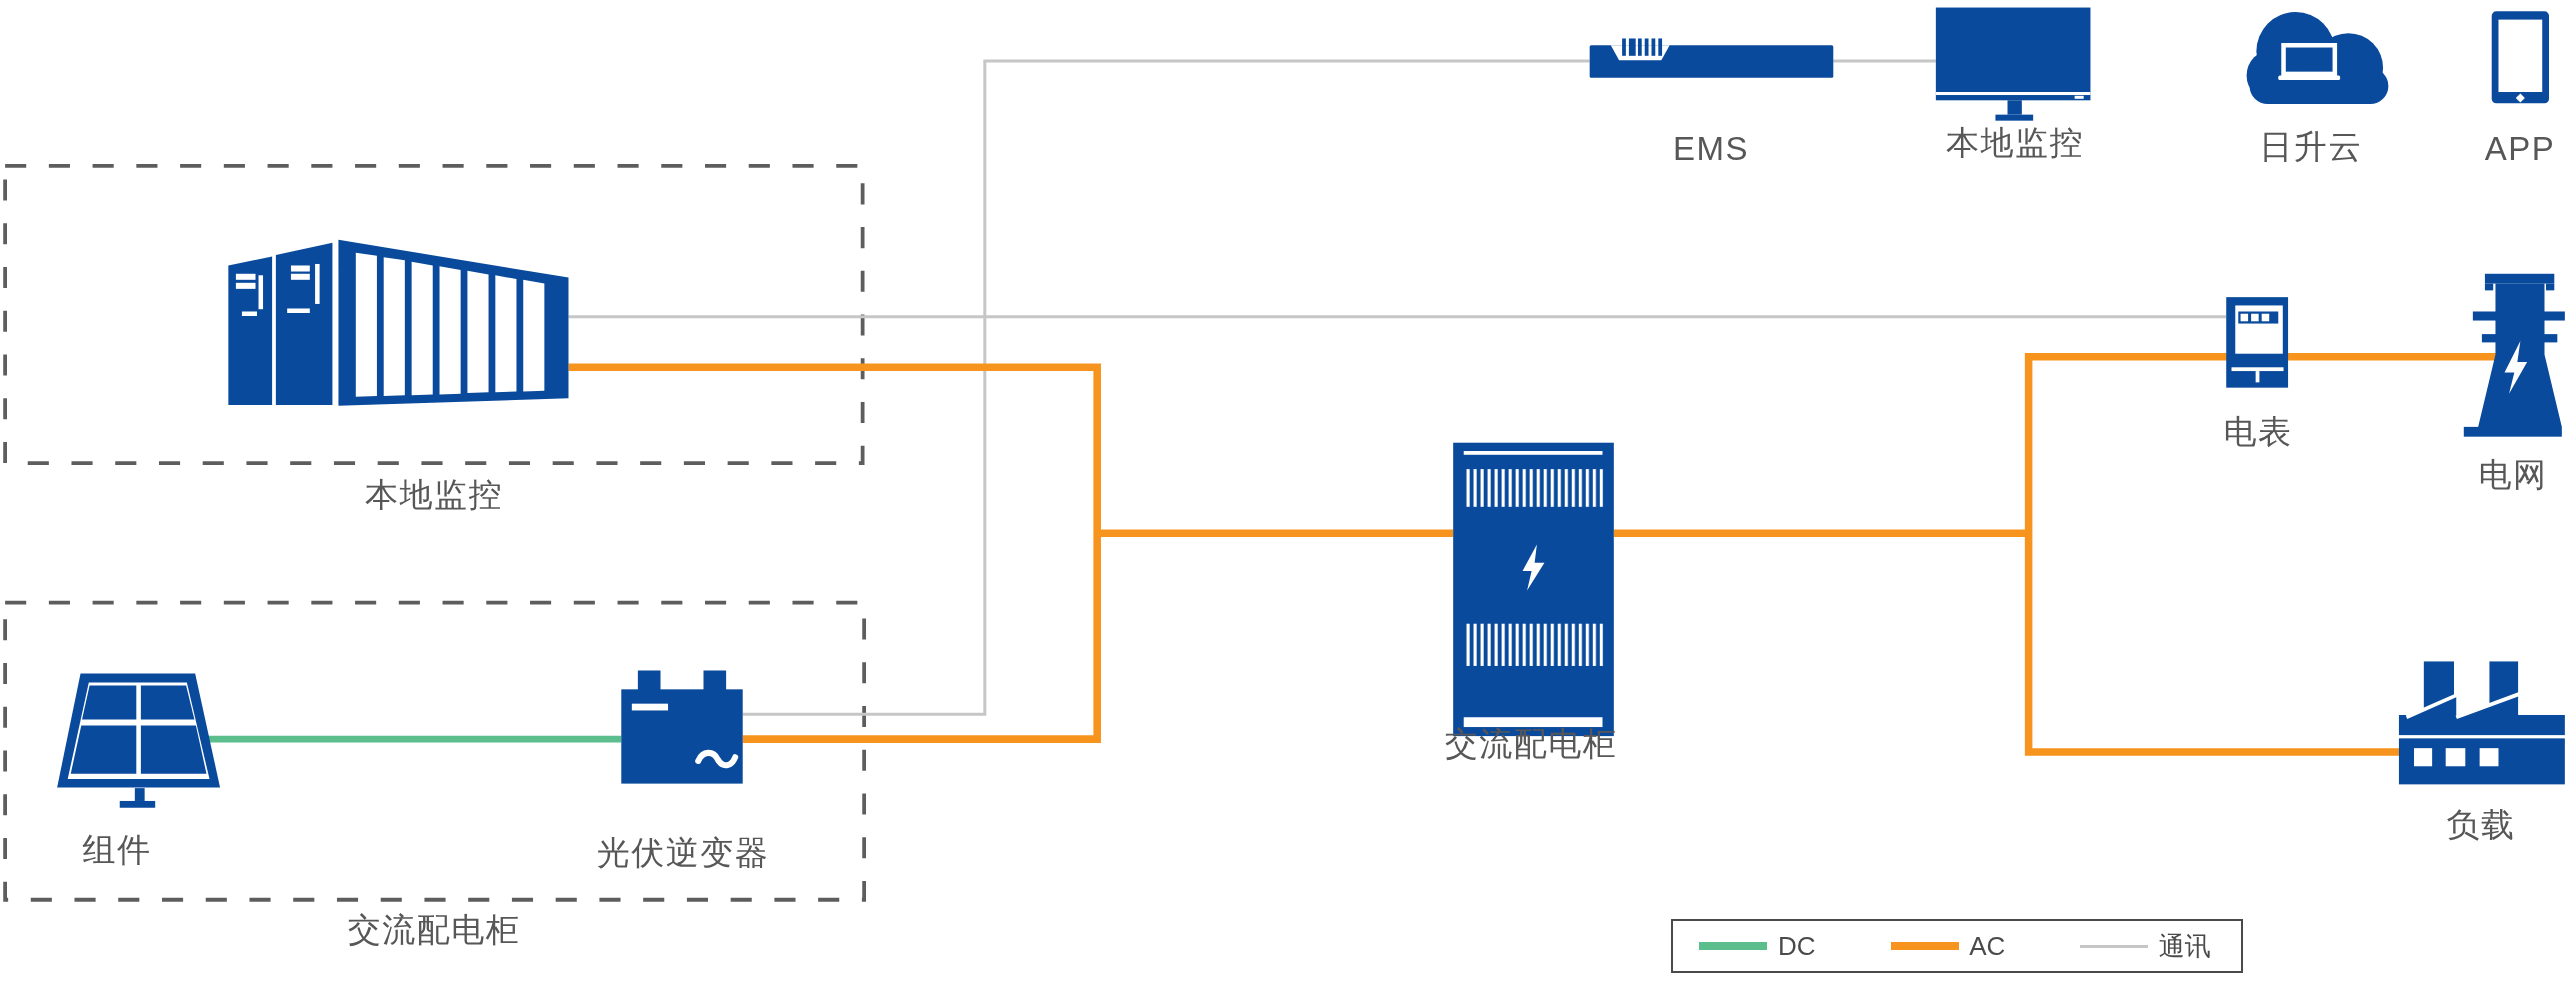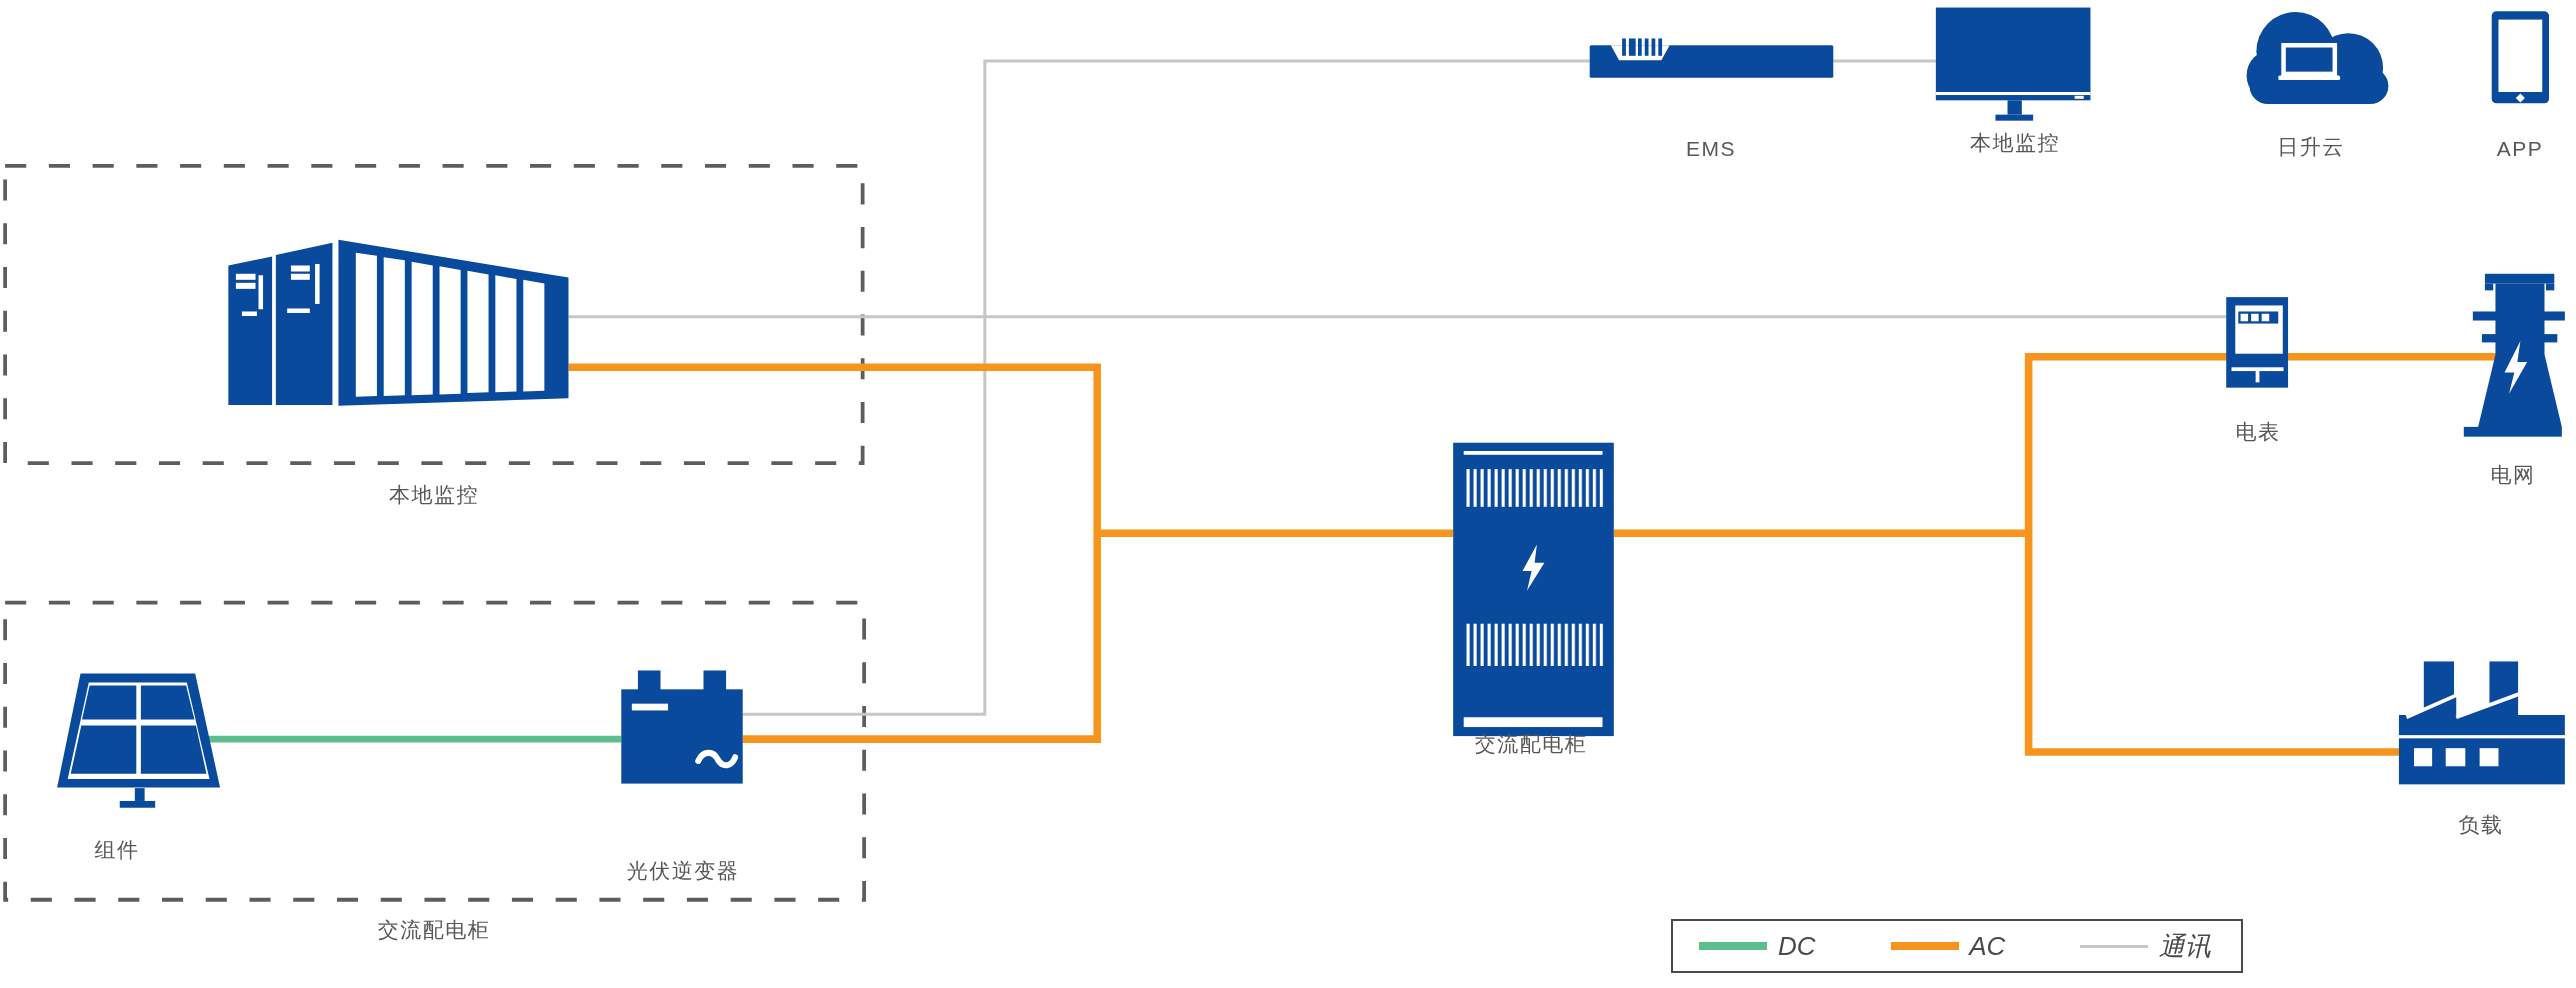--- a/index.html
+++ b/index.html
@@ -12,25 +12,25 @@
   #stage{position:absolute;left:0;top:0;width:2576px;height:988px;}
   svg.diagram{position:absolute;left:0;top:0;}
   .fb{fill:var(--blue,#0a4a9c);}
   .fw{fill:#ffffff;}
   .dashbox{fill:none;stroke:var(--dash,#5d5d5d);stroke-width:5;stroke-dasharray:28 30;}
   .comm{stroke:var(--comm,#c6c6c6);stroke-width:4;fill:none;}
   .ac{stroke:var(--orange,#f7941d);stroke-width:10;fill:none;stroke-linejoin:miter;}
   .dc{stroke:var(--green,#5bbe8c);stroke-width:9;fill:none;}
   .wline{stroke:#ffffff;fill:none;}
   .lbl{position:absolute;transform:translate(-50%,-50%);color:var(--label,#575757);
-       font-size:21px;letter-spacing:1.5px;white-space:nowrap;text-align:center;}
+       font-size:33px;letter-spacing:1.5px;white-space:nowrap;text-align:center;}
   .legend{position:absolute;left:1671px;top:919px;width:572px;height:54px;
           border:2.3px solid var(--legend-border,#4a4a4a);box-sizing:border-box;
           display:flex;align-items:center;padding-left:26.4px;gap:75px;background:#fff;}
-  .legend-item{display:flex;align-items:center;gap:10.6px;font-style:italic;}
+  .legend-item{display:flex;align-items:center;gap:10.6px;}
   .legend-item .txt{color:var(--legend-border,#4a4a4a);font-size:26px;}
   .sw{display:inline-block;width:68px;}
   .sw-dc{height:8.3px;background:var(--green,#5bbe8c);}
   .sw-ac{height:8.3px;background:var(--orange,#f7941d);}
   .sw-comm{height:3px;background:var(--comm,#c6c6c6);}
 </style>
 </head>
 <body>
 
 <div id="stage">
@@ -171,21 +171,21 @@
     <rect class="fw" x="3180" y="975" width="220" height="4"></rect>
     <rect class="fb" x="3180" y="979" width="220" height="61"></rect>
     <rect class="fw" x="3200" y="992" width="24" height="24"></rect>
     <rect class="fw" x="3242" y="992" width="26" height="24"></rect>
     <rect class="fw" x="3287" y="992" width="25" height="24"></rect>
   </g>
 </svg>
 
 <div class="lbl" style="left:434px;top:495px">本地监控</div>
 <div class="lbl" style="left:117px;top:850px">组件</div>
-<div class="lbl" style="left:683px;top:871px">光伏逆变器</div>
+<div class="lbl" style="left:683px;top:853px">光伏逆变器</div>
 <div class="lbl" style="left:434px;top:930px">交流配电柜</div>
 <div class="lbl" style="left:1711px;top:149px">EMS</div>
 <div class="lbl" style="left:2015px;top:143px">本地监控</div>
 <div class="lbl" style="left:2311px;top:147px">日升云</div>
 <div class="lbl" style="left:2520px;top:149px">APP</div>
 <div class="lbl" style="left:1531px;top:744px">交流配电柜</div>
 <div class="lbl" style="left:2258px;top:432px">电表</div>
 <div class="lbl" style="left:2513px;top:475px">电网</div>
 <div class="lbl" style="left:2481px;top:825px">负载</div>
 

